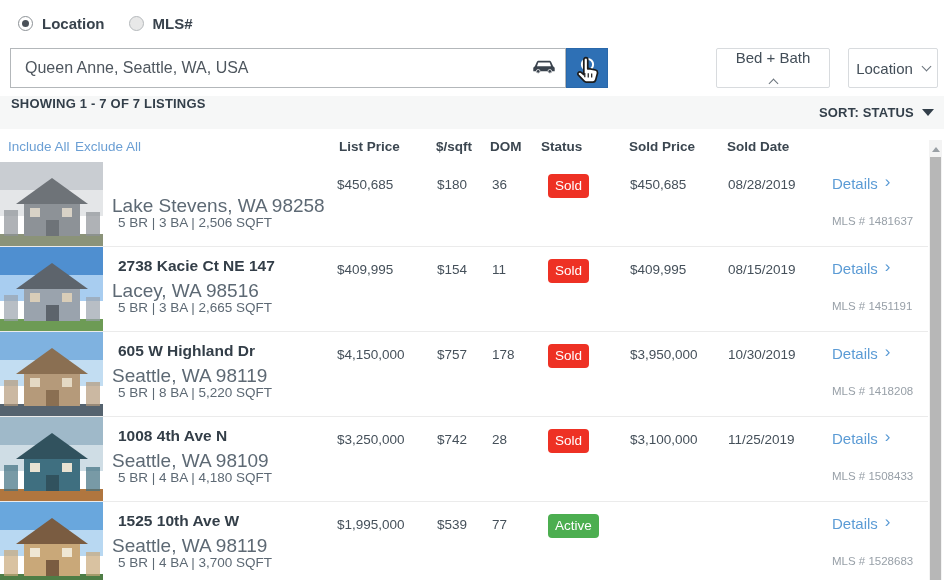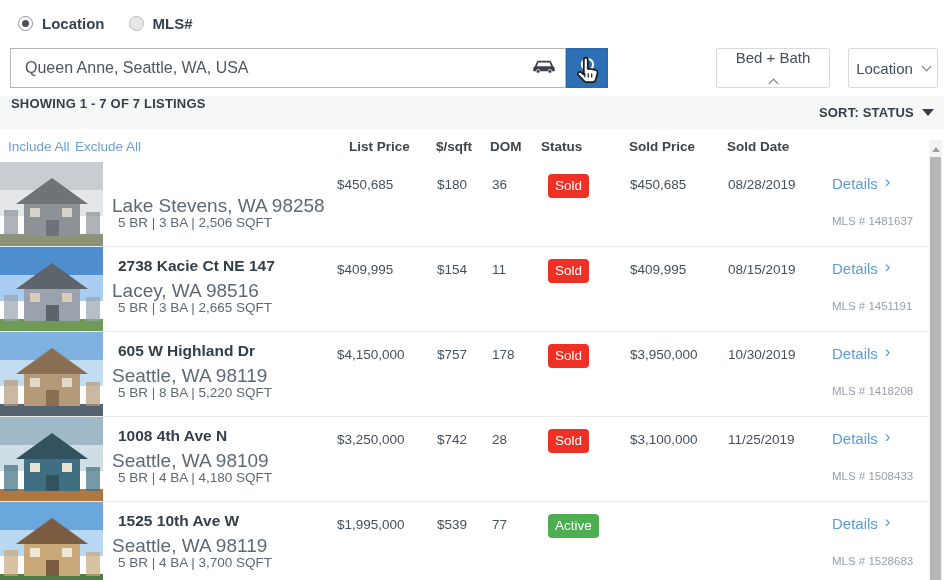--- a/index.html
+++ b/index.html
@@ -131,21 +131,21 @@
     <span class="showing-text">SHOWING 1 - 7 OF 7 LISTINGS</span>
     <span class="sort-control">
       <span class="sort-label">SORT: STATUS</span>
       <span class="tri-down"></span>
     </span>
   </div>
 
   <div class="subheader">
     <span class="link-blue" style="left:8px;">Include All</span>
     <span class="link-blue" style="left:75px;">Exclude All</span>
-    <span class="col-h" style="left:349px;">List Price</span>
+    <span class="col-h" style="left:339px;">List Price</span>
     <span class="col-h" style="left:436px;">$/sqft</span>
     <span class="col-h" style="left:490px;">DOM</span>
     <span class="col-h" style="left:541px;">Status</span>
     <span class="col-h" style="left:629px;">Sold Price</span>
     <span class="col-h" style="left:727px;">Sold Date</span>
   </div>
 
   <div class="rows">
 
       <div class="listing-row">

